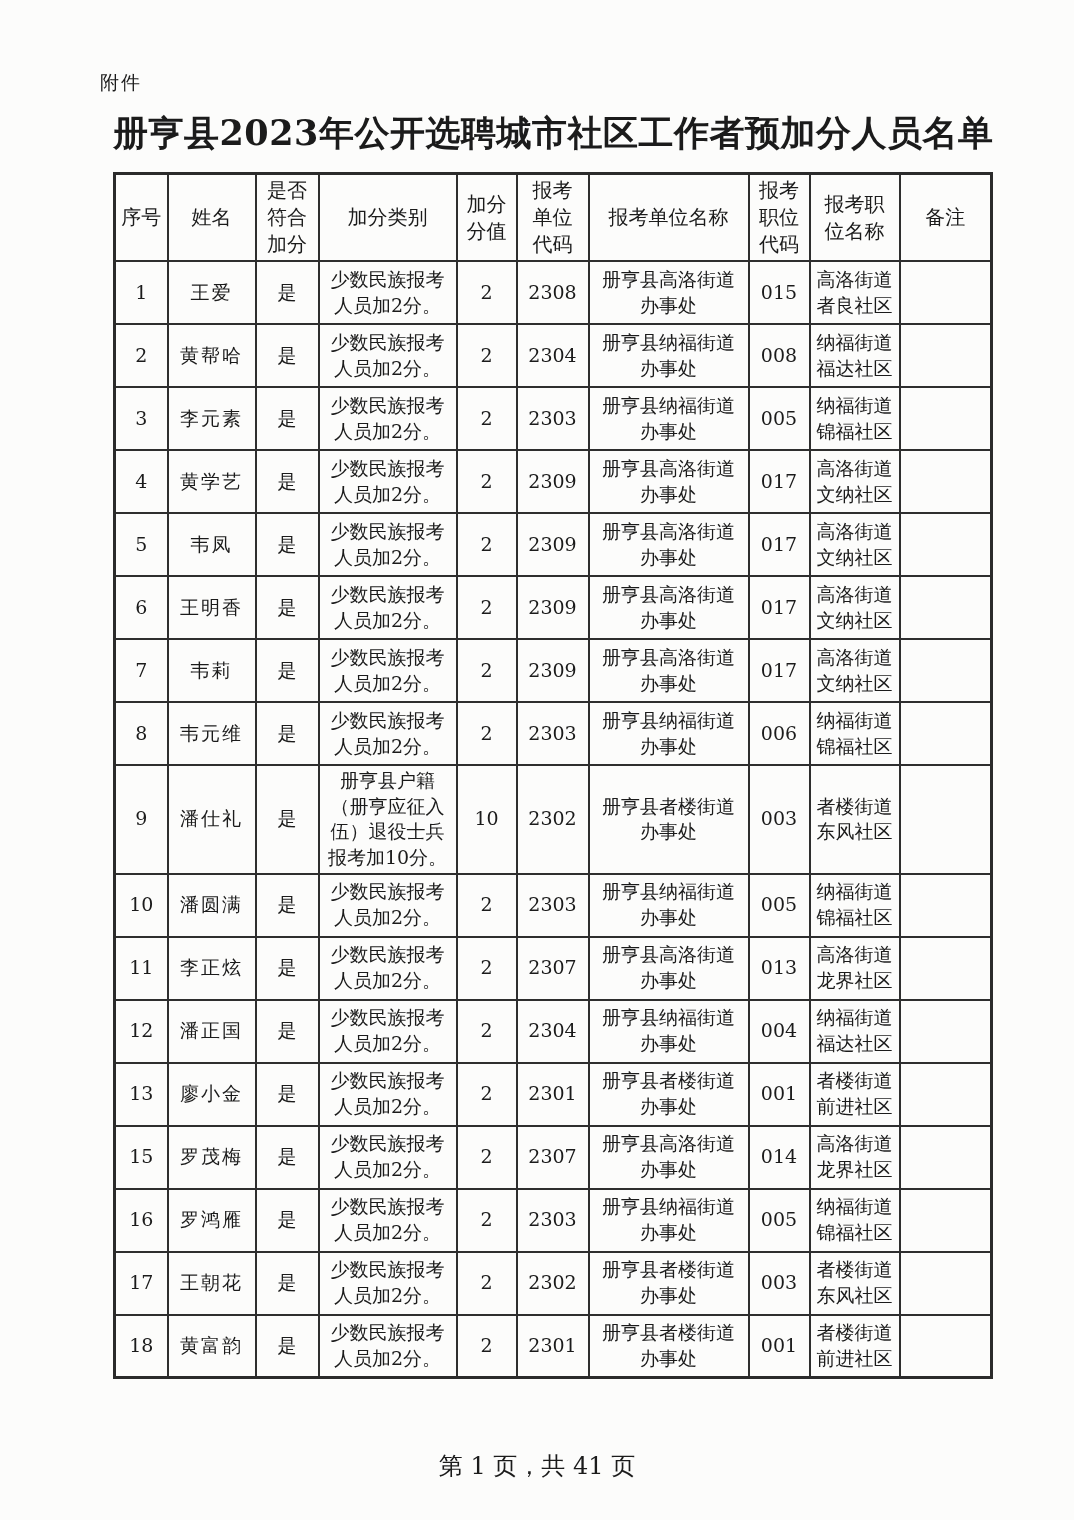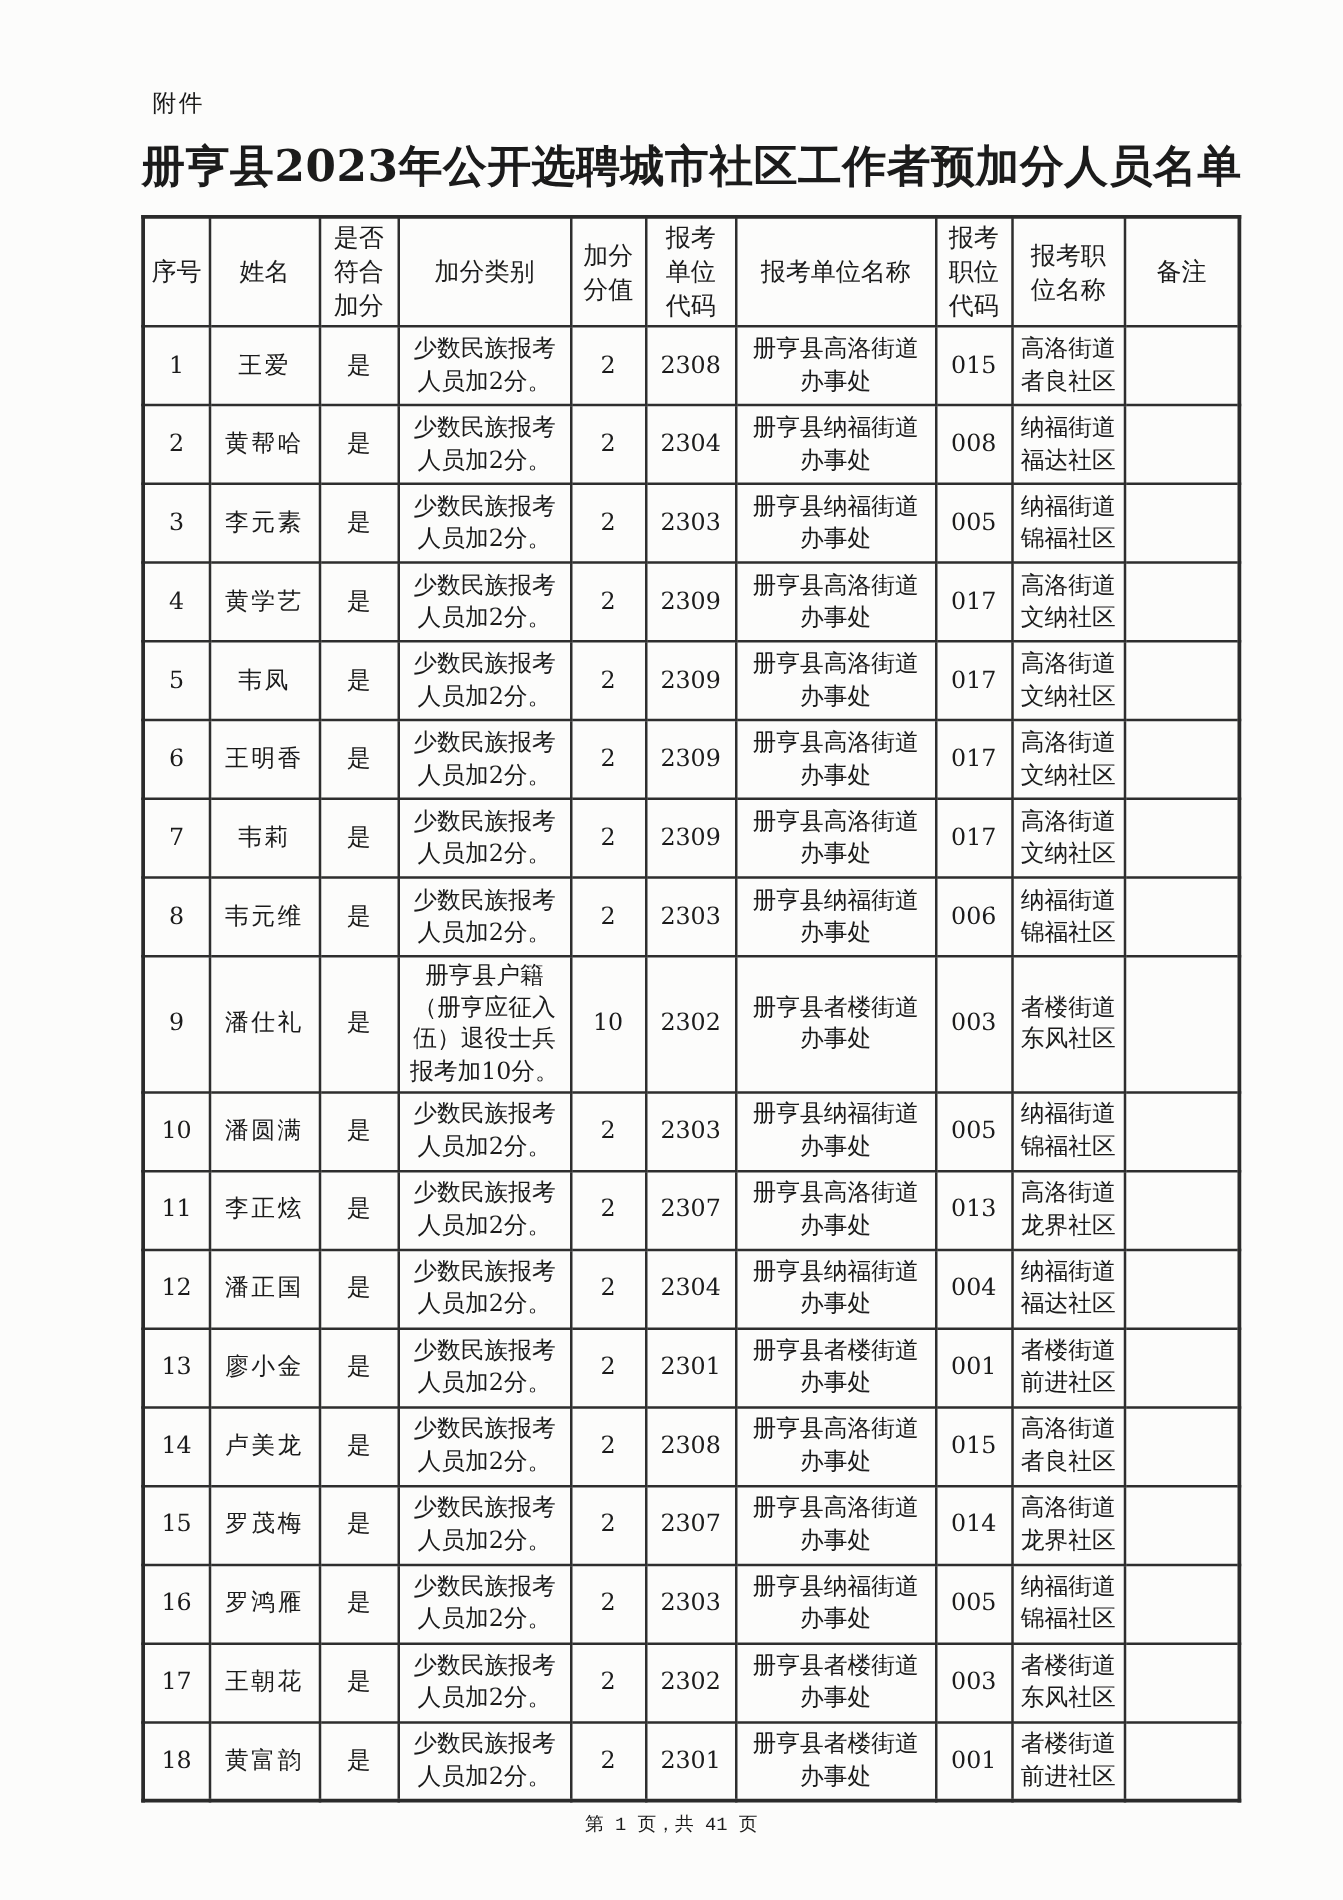--- a/index.html
+++ b/index.html
@@ -7,21 +7,21 @@
     width: 1074px;
     height: 1520px;
     background: #fcfcfb;
     color: #1b1b1b;
     font-family: "DejaVu Serif", "Liberation Serif", serif;
     position: relative;
     overflow: hidden;
   }
   .attachment {
     position: absolute;
-    left: 122px;
+    left: 100px;
     top: 70px;
     font-size: 19px;
     letter-spacing: 2px;
   }
   .doc-title {
     position: absolute;
     left: 113px;
     top: 110px;
     width: 877px;
     margin: 0;
@@ -67,22 +67,21 @@
   col.c6 { width: 160px; }
   col.c7 { width: 61px; }
   col.c8 { width: 90px; }
   col.c9 { width: 92px; }
   .page-footer {
     position: absolute;
     left: 0;
     top: 1450px;
     width: 1074px;
     text-align: center;
-    font-size: 15px;
-    font-family: Liberation Mono, monospace;
+    font-size: 24px;
   }
 </style>
 </head>
 <body>
 
 <div class="attachment">附件</div>
 
 <h1 class="doc-title">册亨县2023年公开选聘城市社区工作者预加分人员名单</h1>
 
 <table class="doc-table">
@@ -271,32 +270,20 @@
         <td class="col-2">是</td>
         <td class="col-3">少数民族报考人员加2分。</td>
         <td class="col-4">2</td>
         <td class="col-5">2301</td>
         <td class="col-6">册亨县者楼街道办事处</td>
         <td class="col-7">001</td>
         <td class="col-8">者楼街道前进社区</td>
         <td class="col-9"></td>
       </tr>
       <tr>
-        <td class="col-0">14</td>
-        <td class="col-1">卢美龙</td>
-        <td class="col-2">是</td>
-        <td class="col-3">少数民族报考人员加2分。</td>
-        <td class="col-4">2</td>
-        <td class="col-5">2308</td>
-        <td class="col-6">册亨县高洛街道办事处</td>
-        <td class="col-7">015</td>
-        <td class="col-8">高洛街道者良社区</td>
-        <td class="col-9"></td>
-      </tr>
-      <tr>
         <td class="col-0">15</td>
         <td class="col-1">罗茂梅</td>
         <td class="col-2">是</td>
         <td class="col-3">少数民族报考人员加2分。</td>
         <td class="col-4">2</td>
         <td class="col-5">2307</td>
         <td class="col-6">册亨县高洛街道办事处</td>
         <td class="col-7">014</td>
         <td class="col-8">高洛街道龙界社区</td>
         <td class="col-9"></td>

